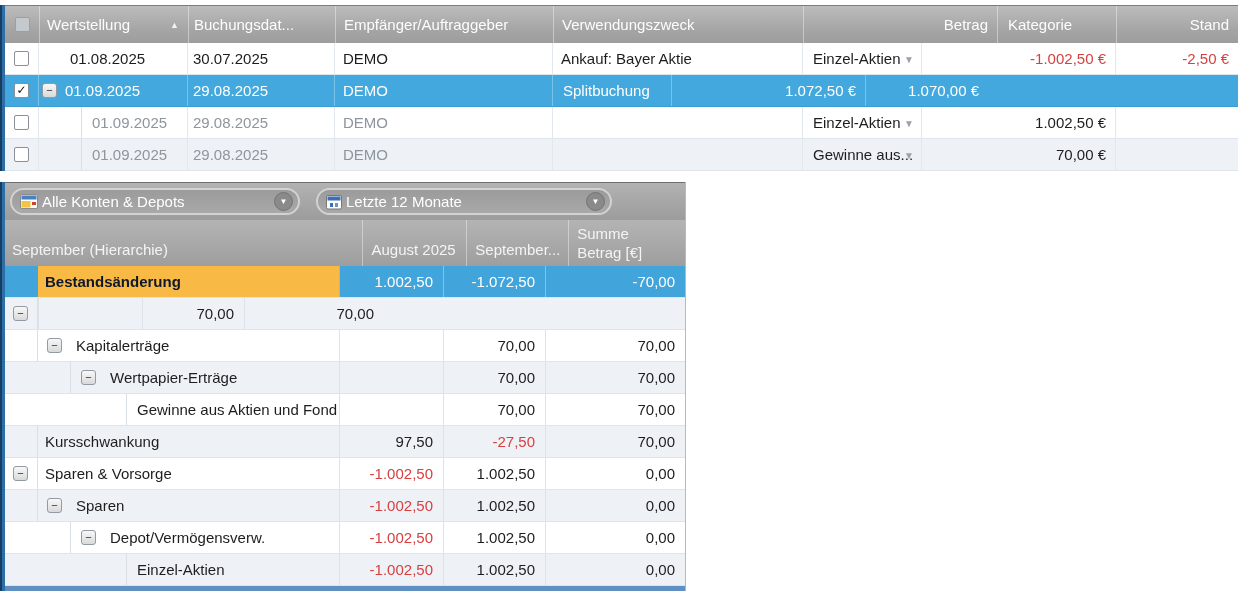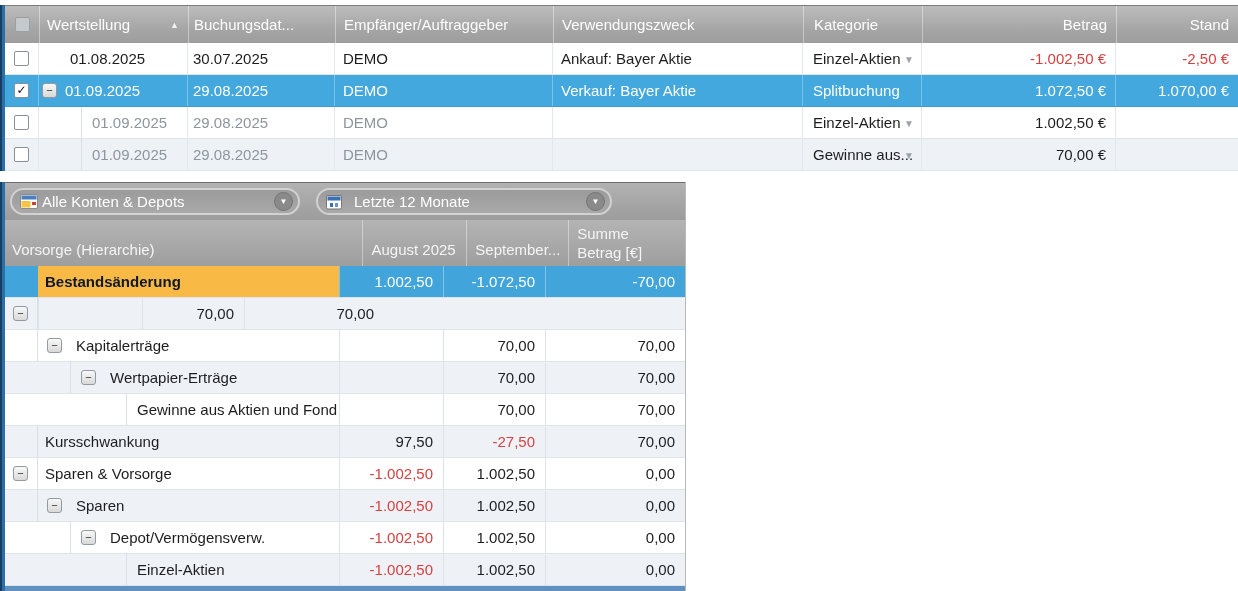--- a/index.html
+++ b/index.html
@@ -65,21 +65,21 @@
   
   .cat-panel { position:relative; margin-top:11px; width:686px; padding-left:5px;
     border-right:1px solid #b9b9b9; }
 
   .toolbar { display:flex; align-items:center; gap:16px; height:38px;
     border-top:1px solid #6e6e6e; padding-left:5px;
     background:linear-gradient(#b2b2b2,#9c9c9c); }
   .pill { display:flex; align-items:center; height:27px; border:2px solid #d2d2d2;
     border-radius:14px; background:linear-gradient(#9b9b9b,#a9a9a9);
     color:#fff; padding:0 5px 0 8px; cursor:default; }
-  .pill-1 { width:290px; } .pill-2 { width:296px;gap:8px; }
+  .pill-1 { width:290px; } .pill-2 { width:296px; }
   .pill-label { flex:1; overflow:hidden; white-space:nowrap; padding-left:4px; }
   .pill-arrow { width:19px; height:19px; border-radius:50%; background:#8a8a8a;
     border:1px solid #757575; display:flex; align-items:center; justify-content:center;
     font-size:8px; color:#fff; flex:none; }
   .mini-icon { flex:none; }
 
   .cat-header { display:flex; height:46px;
     background:linear-gradient(#b4b4b4,#9e9e9e); color:#f4f4f4; }
   .cat-hcell { display:flex; align-items:flex-end; padding-bottom:8px; padding-left:8px;
     border-left:1px solid rgba(255,255,255,.4); overflow:hidden; white-space:nowrap; }
@@ -125,25 +125,25 @@
     </div>
     <div class="txn-hcell c-buch">
       <span>Buchungsdat...</span>
     </div>
     <div class="txn-hcell c-empf">
       <span>Empfänger/Auftraggeber</span>
     </div>
     <div class="txn-hcell c-verw">
       <span>Verwendungszweck</span>
     </div>
+    <div class="txn-hcell c-betr">
+      <span>Betrag</span>
+    </div>
     <div class="txn-hcell c-kat">
       <span>Kategorie</span>
-    </div>
-    <div class="txn-hcell c-betr">
-      <span>Betrag</span>
     </div>
     <div class="txn-hcell c-stand">
       <span>Stand</span>
     </div>
   </div>
 
   <div class="txn-row">
     <div class="txn-cell c-cb">
       <span class="checkbox"></span>
     </div>
@@ -181,23 +181,20 @@
       <span class="expander">
           <span>−</span>
         </span>
       <span>01.09.2025</span>
     </div>
     <div class="txn-cell c-buch">
       <span>29.08.2025</span>
     </div>
     <div class="txn-cell c-empf">
       <span>DEMO</span>
-    </div>
-    <div class="txn-cell c-verw">
-      <span>Verkauf: Bayer Aktie</span>
     </div>
     <div class="txn-cell c-kat">
       <span>Splitbuchung</span>
     </div>
     <div class="txn-cell c-betr">
       <span>1.072,50 €</span>
     </div>
     <div class="txn-cell c-stand">
       <span>1.070,00 €</span>
     </div>
@@ -287,21 +284,21 @@
       </svg>
       <span class="pill-label">Letzte 12 Monate</span>
       <span class="pill-arrow">
           <span>▼</span>
         </span>
     </div>
   </div>
 
   <div class="cat-header">
     <div class="cat-hcell ch-label">
-      <span>Vorsorge (Hierarchie)</span>
+      <span>September (Hierarchie)</span>
     </div>
     <div class="cat-hcell ch-aug">
       <span>August 2025</span>
     </div>
     <div class="cat-hcell ch-sep">
       <span>September...</span>
     </div>
     <div class="cat-hcell ch-sum two-line">
       <span>Summe</span>
       <span>Betrag [€]</span>

